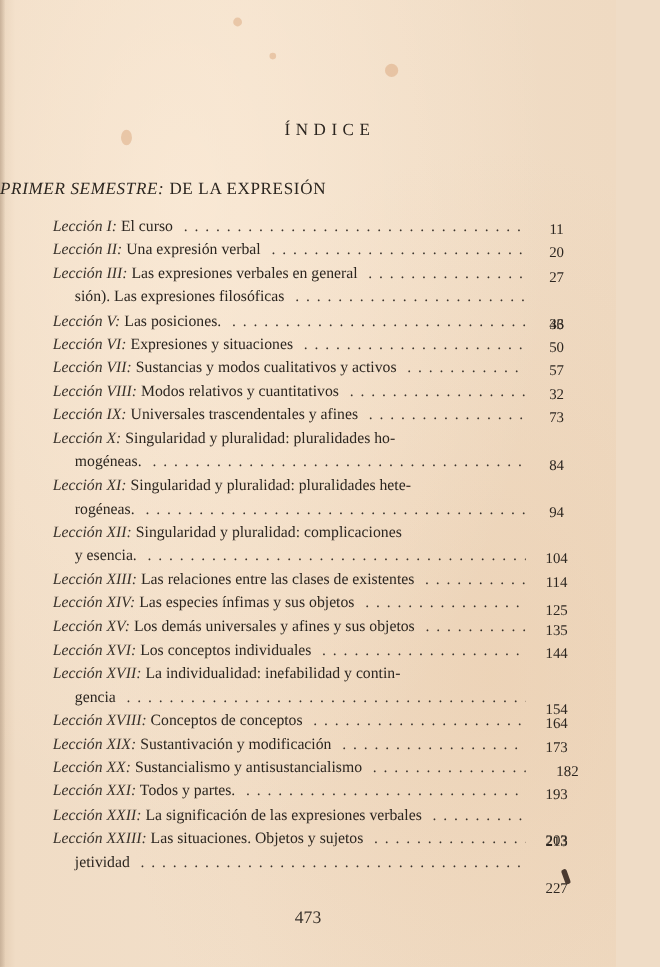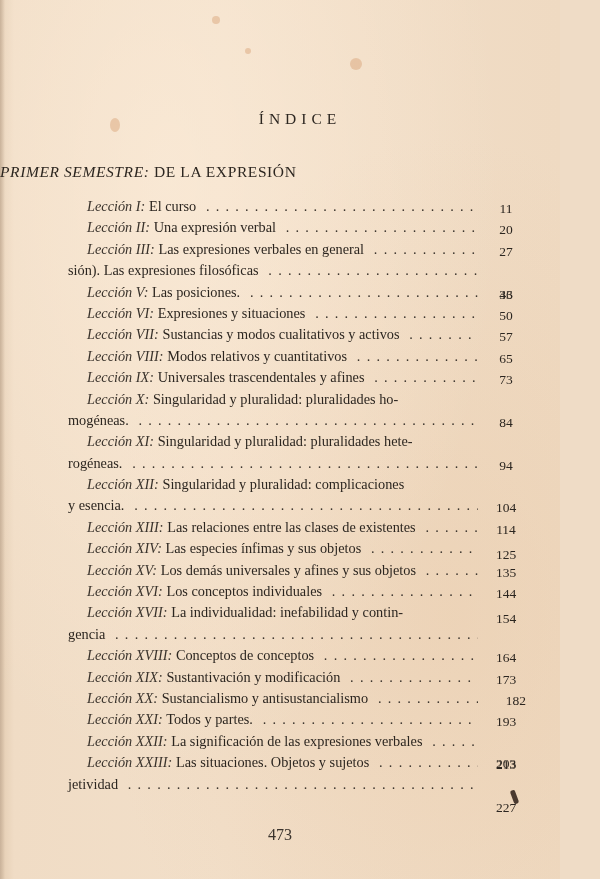--- a/index.html
+++ b/index.html
@@ -31,21 +31,21 @@
     text-align: left; font-size: 15.5px; letter-spacing: 0.6px;
   }
   .section .it { font-style: italic; }
   .toc { position: absolute; left: 48px; top: 196px; width: 430px; }
   .entry { position: relative; }
   .line {
     position: relative; height: 21.4px; line-height: 21.4px; font-size: 14.3px;
     white-space: nowrap; overflow: hidden; text-align: justify;
   }
   .line.cont { padding-left: 20px; }
-  .lbl { font-style: italic; color: #3a332c; margin-left: 39px; }
+  .lbl { font-style: italic; color: #3a332c; }
   .dots {
     letter-spacing: 6.2px; color: #3b342d;
   }
   .pg {
     position: absolute; left: 438px; width: 40px; text-align: center;
     font-size: 13.5px; line-height: 21.4px;
   }
   .folio {
     position: absolute; left: 0; width: 560px; top: 826px; text-align: center;
     font-size: 16px; color: #3a332c;
@@ -95,21 +95,21 @@
       <div class="entry">
         <div class="line"><span class="lbl">Lección VI:</span> <span>Expresiones y situaciones</span><span class="dots"> ............................................................</span></div>
         <div class="pg" style="top: 2px;">50</div>
       </div>
       <div class="entry">
         <div class="line"><span class="lbl">Lección VII:</span> <span>Sustancias y modos cualitativos y activos</span><span class="dots"> ............................................................</span></div>
         <div class="pg" style="top: 2px;">57</div>
       </div>
       <div class="entry">
         <div class="line"><span class="lbl">Lección VIII:</span> <span>Modos relativos y cuantitativos</span><span class="dots"> ............................................................</span></div>
-        <div class="pg" style="top: 2px;">65</div>
+        <div class="pg" style="top: 2px;">32</div>
       </div>
       <div class="entry">
         <div class="line"><span class="lbl">Lección IX:</span> <span>Universales trascendentales y afines</span><span class="dots"> ............................................................</span></div>
         <div class="pg" style="top: 2px;">73</div>
       </div>
       <div class="entry">
         <div class="line"><span class="lbl">Lección X:</span> <span>Singularidad y pluralidad: pluralidades ho-</span></div>
         <div class="line cont"><span>mogéneas.</span><span class="dots"> ............................................................</span></div>
         <div class="pg" style="top: 23.4px;">84</div>
       </div>
@@ -135,21 +135,21 @@
         <div class="line"><span class="lbl">Lección XV:</span> <span>Los demás universales y afines y sus objetos</span><span class="dots"> ............................................................</span></div>
         <div class="pg" style="top: 2px;">135</div>
       </div>
       <div class="entry">
         <div class="line"><span class="lbl">Lección XVI:</span> <span>Los conceptos individuales</span><span class="dots"> ............................................................</span></div>
         <div class="pg" style="top: 2px;">144</div>
       </div>
       <div class="entry">
         <div class="line"><span class="lbl">Lección XVII:</span> <span>La individualidad: inefabilidad y contin-</span></div>
         <div class="line cont"><span>gencia</span><span class="dots"> ............................................................</span></div>
-        <div class="pg" style="top: 6px;">154</div>
+        <div class="pg" style="top: 32px;">154</div>
       </div>
       <div class="entry">
         <div class="line"><span class="lbl">Lección XVIII:</span> <span>Conceptos de conceptos</span><span class="dots"> ............................................................</span></div>
         <div class="pg" style="top: 2px;">164</div>
       </div>
       <div class="entry">
         <div class="line"><span class="lbl">Lección XIX:</span> <span>Sustantivación y modificación</span><span class="dots"> ............................................................</span></div>
         <div class="pg" style="top: 2px;">173</div>
       </div>
       <div class="entry">

